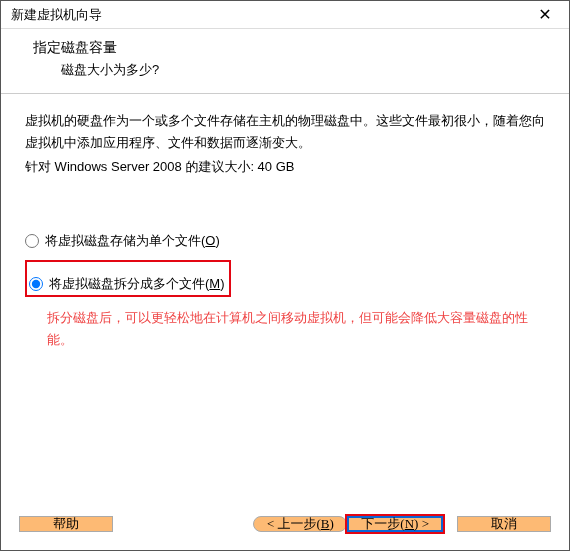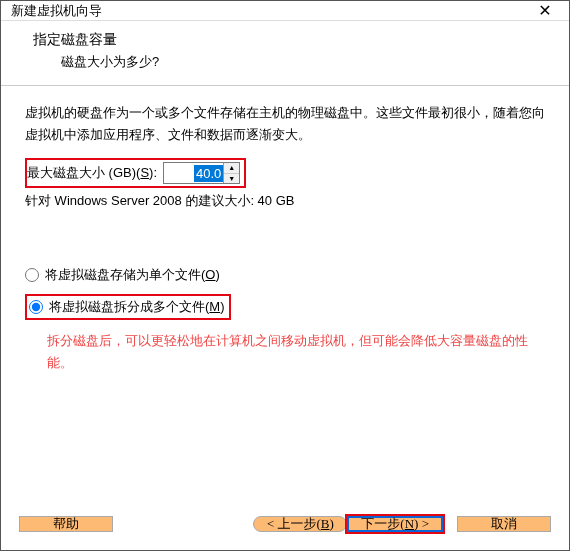--- a/index.html
+++ b/index.html
@@ -15,21 +15,21 @@
   }
   .window {
     width: 570px;
     height: 551px;
     border: 1px solid #555;
     display: flex;
     flex-direction: column;
     background: #fff;
   }
   .titlebar {
-    height: 20px;
+    height: 28px;
     display: flex;
     align-items: center;
     padding: 0 4px 0 10px;
     border-bottom: 1px solid #ddd;
     background: #fff;
   }
   .titlebar .title {
     flex: 1;
     font-size: 13px;
   }
@@ -57,21 +57,20 @@
     margin-top: 4px;
     font-size: 13px;
   }
   .content {
     flex: 1;
     padding: 16px 24px 10px 24px;
   }
   .desc {
     line-height: 1.7;
     font-size: 13px;
-    margin-bottom: 10px;
   }
   .row-highlight {
     display: inline-flex;
     align-items: center;
     border: 2px solid #e30613;
     padding: 2px 4px 2px 0;
     margin-top: 2px;
   }
   .label-inline {
     font-size: 13px;
@@ -125,21 +124,21 @@
   }
   .opt input[type=radio] {
     margin: 0 6px 0 0;
     width: 14px;
     height: 14px;
   }
   .opt-highlight {
     display: inline-flex;
     align-items: center;
     border: 2px solid #e30613;
-    padding: 2px 4px 2px 2px;
+    padding: 13px 4px 2px 2px;
   }
   .opt-desc {
     margin-left: 22px;
     line-height: 1.7;
     font-size: 13px;
     color: #ef4444;
   }
   .footer {
     padding: 14px 18px 18px 18px;
     display: flex;
@@ -181,36 +180,20 @@
 
   <div class="header">
     <div class="h1">指定磁盘容量</div>
     <div class="h2">磁盘大小为多少?</div>
   </div>
 
   <div class="content">
 
     <div class="desc">虚拟机的硬盘作为一个或多个文件存储在主机的物理磁盘中。这些文件最初很小，随着您向虚拟机中添加应用程序、文件和数据而逐渐变大。</div>
 
-    <div>
-      <span class="row-highlight">
-        <span class="label-inline">
-          <span>最大磁盘大小 (GB)(</span><span class="underline">S</span><span>):</span>
-        </span>
-        <span class="spinbox">
-          <span style="flex:1;display:flex;align-items:center;justify-content:flex-end;padding-left:30px;">
-            <span class="selected-val">40.0</span>
-          </span>
-          <span class="spin">
-            <div>▲</div>
-            <div>▼</div>
-          </span>
-        </span>
-      </span>
-    </div>
 
     <div class="rec">针对 Windows Server 2008 的建议大小: 40 GB</div>
 
     <div class="options">
 
       <label class="opt">
         <input type="radio" name="diskopt" style="">
         <span>
           <span>将虚拟磁盘存储为单个文件(</span><span class="underline">O</span><span>)</span>
         </span>

